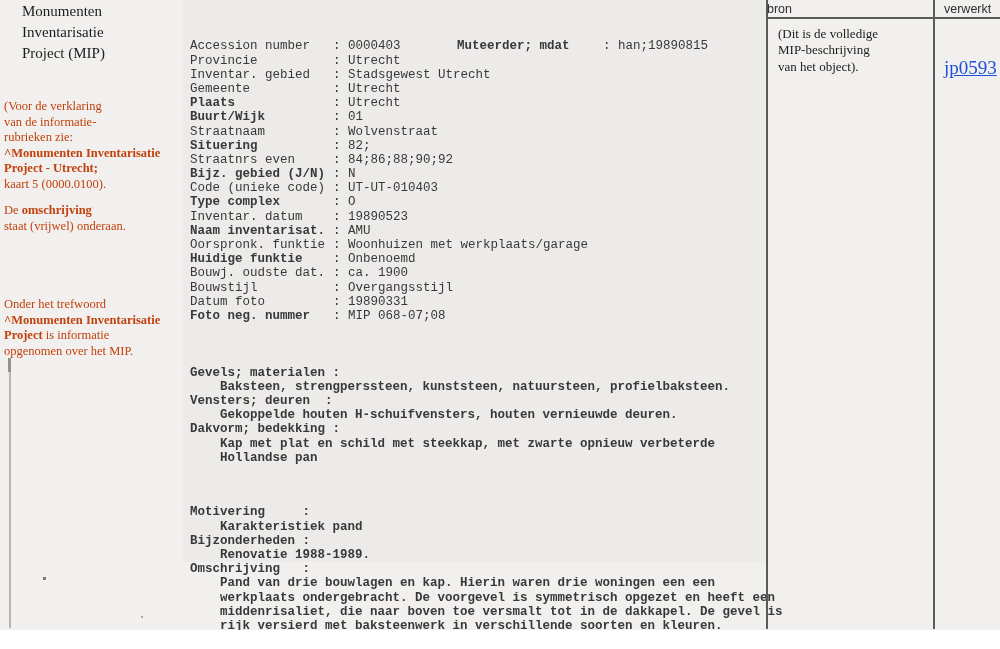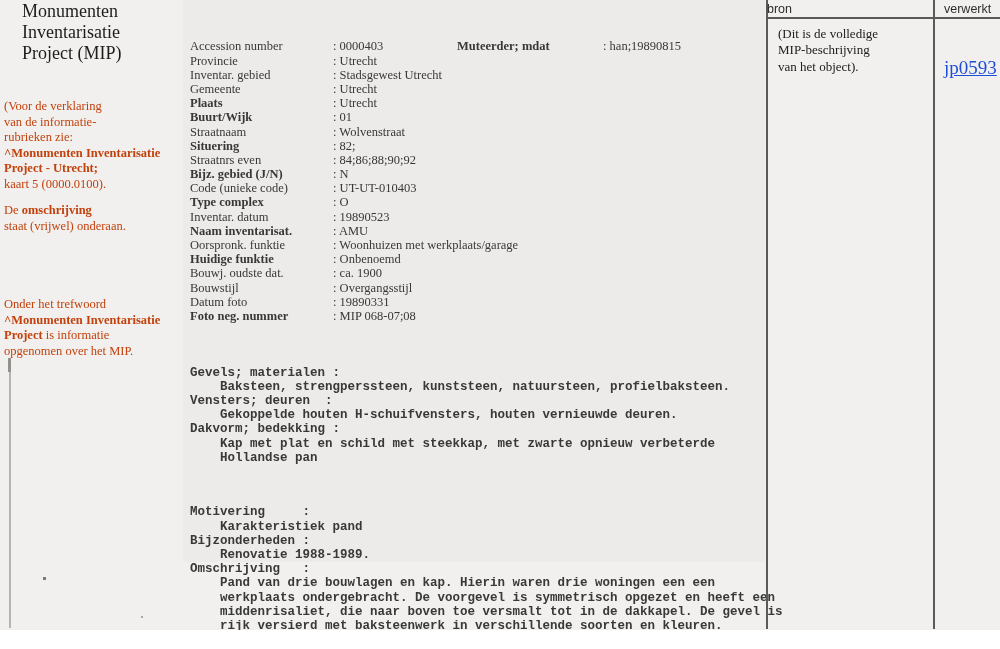--- a/index.html
+++ b/index.html
@@ -12,34 +12,34 @@
     position:absolute;left:0;top:0;width:1000px;height:630px;
     background:#f1f0ee;overflow:hidden;
   }
   .central-tint{
     position:absolute;left:183px;top:0;width:582px;height:562px;
     background:rgba(70,60,45,0.025);
   }
   
   .sb-title{
     position:absolute;left:22px;top:1px;width:170px;
-    font-size:18px;line-height:21px;color:#1c1c1c;
+    font-size:15px;line-height:21px;color:#1c1c1c;
   }
   .note{position:absolute;left:4px;width:170px;font-size:12.5px;line-height:15.5px;color:#c2410c;}
   .note1{top:99px}
   .note2{top:203px}
   .note3{top:297px}
   .b{font-weight:bold;}
   
   .record{
     position:absolute;left:190px;top:11px;width:600px;
     font-family:"Liberation Mono","DejaVu Sans Mono",monospace;
     font-size:12.5px;line-height:14.2px;color:#383838;white-space:pre;
   }
-  .frow{position:relative;height:14.2px;font-family:Liberation Serif, serif;}
+  .frow{position:relative;height:14.2px;}
   .flabel{display:inline-block;width:143px;}
   .mut{position:absolute;left:267px;top:0;}
   .mutlabel{display:inline-block;width:146px;}
   .sec-a{margin-top:14px;}
   .sec-b{margin-top:12px;}
   .sline{padding-left:30px;font-weight:bold;}
   
   .vline{position:absolute;top:0;width:2px;height:629px;background:#5a5a58;}
   .vline-bron{left:766px;}
   .vline-verwerkt{left:933px;}

